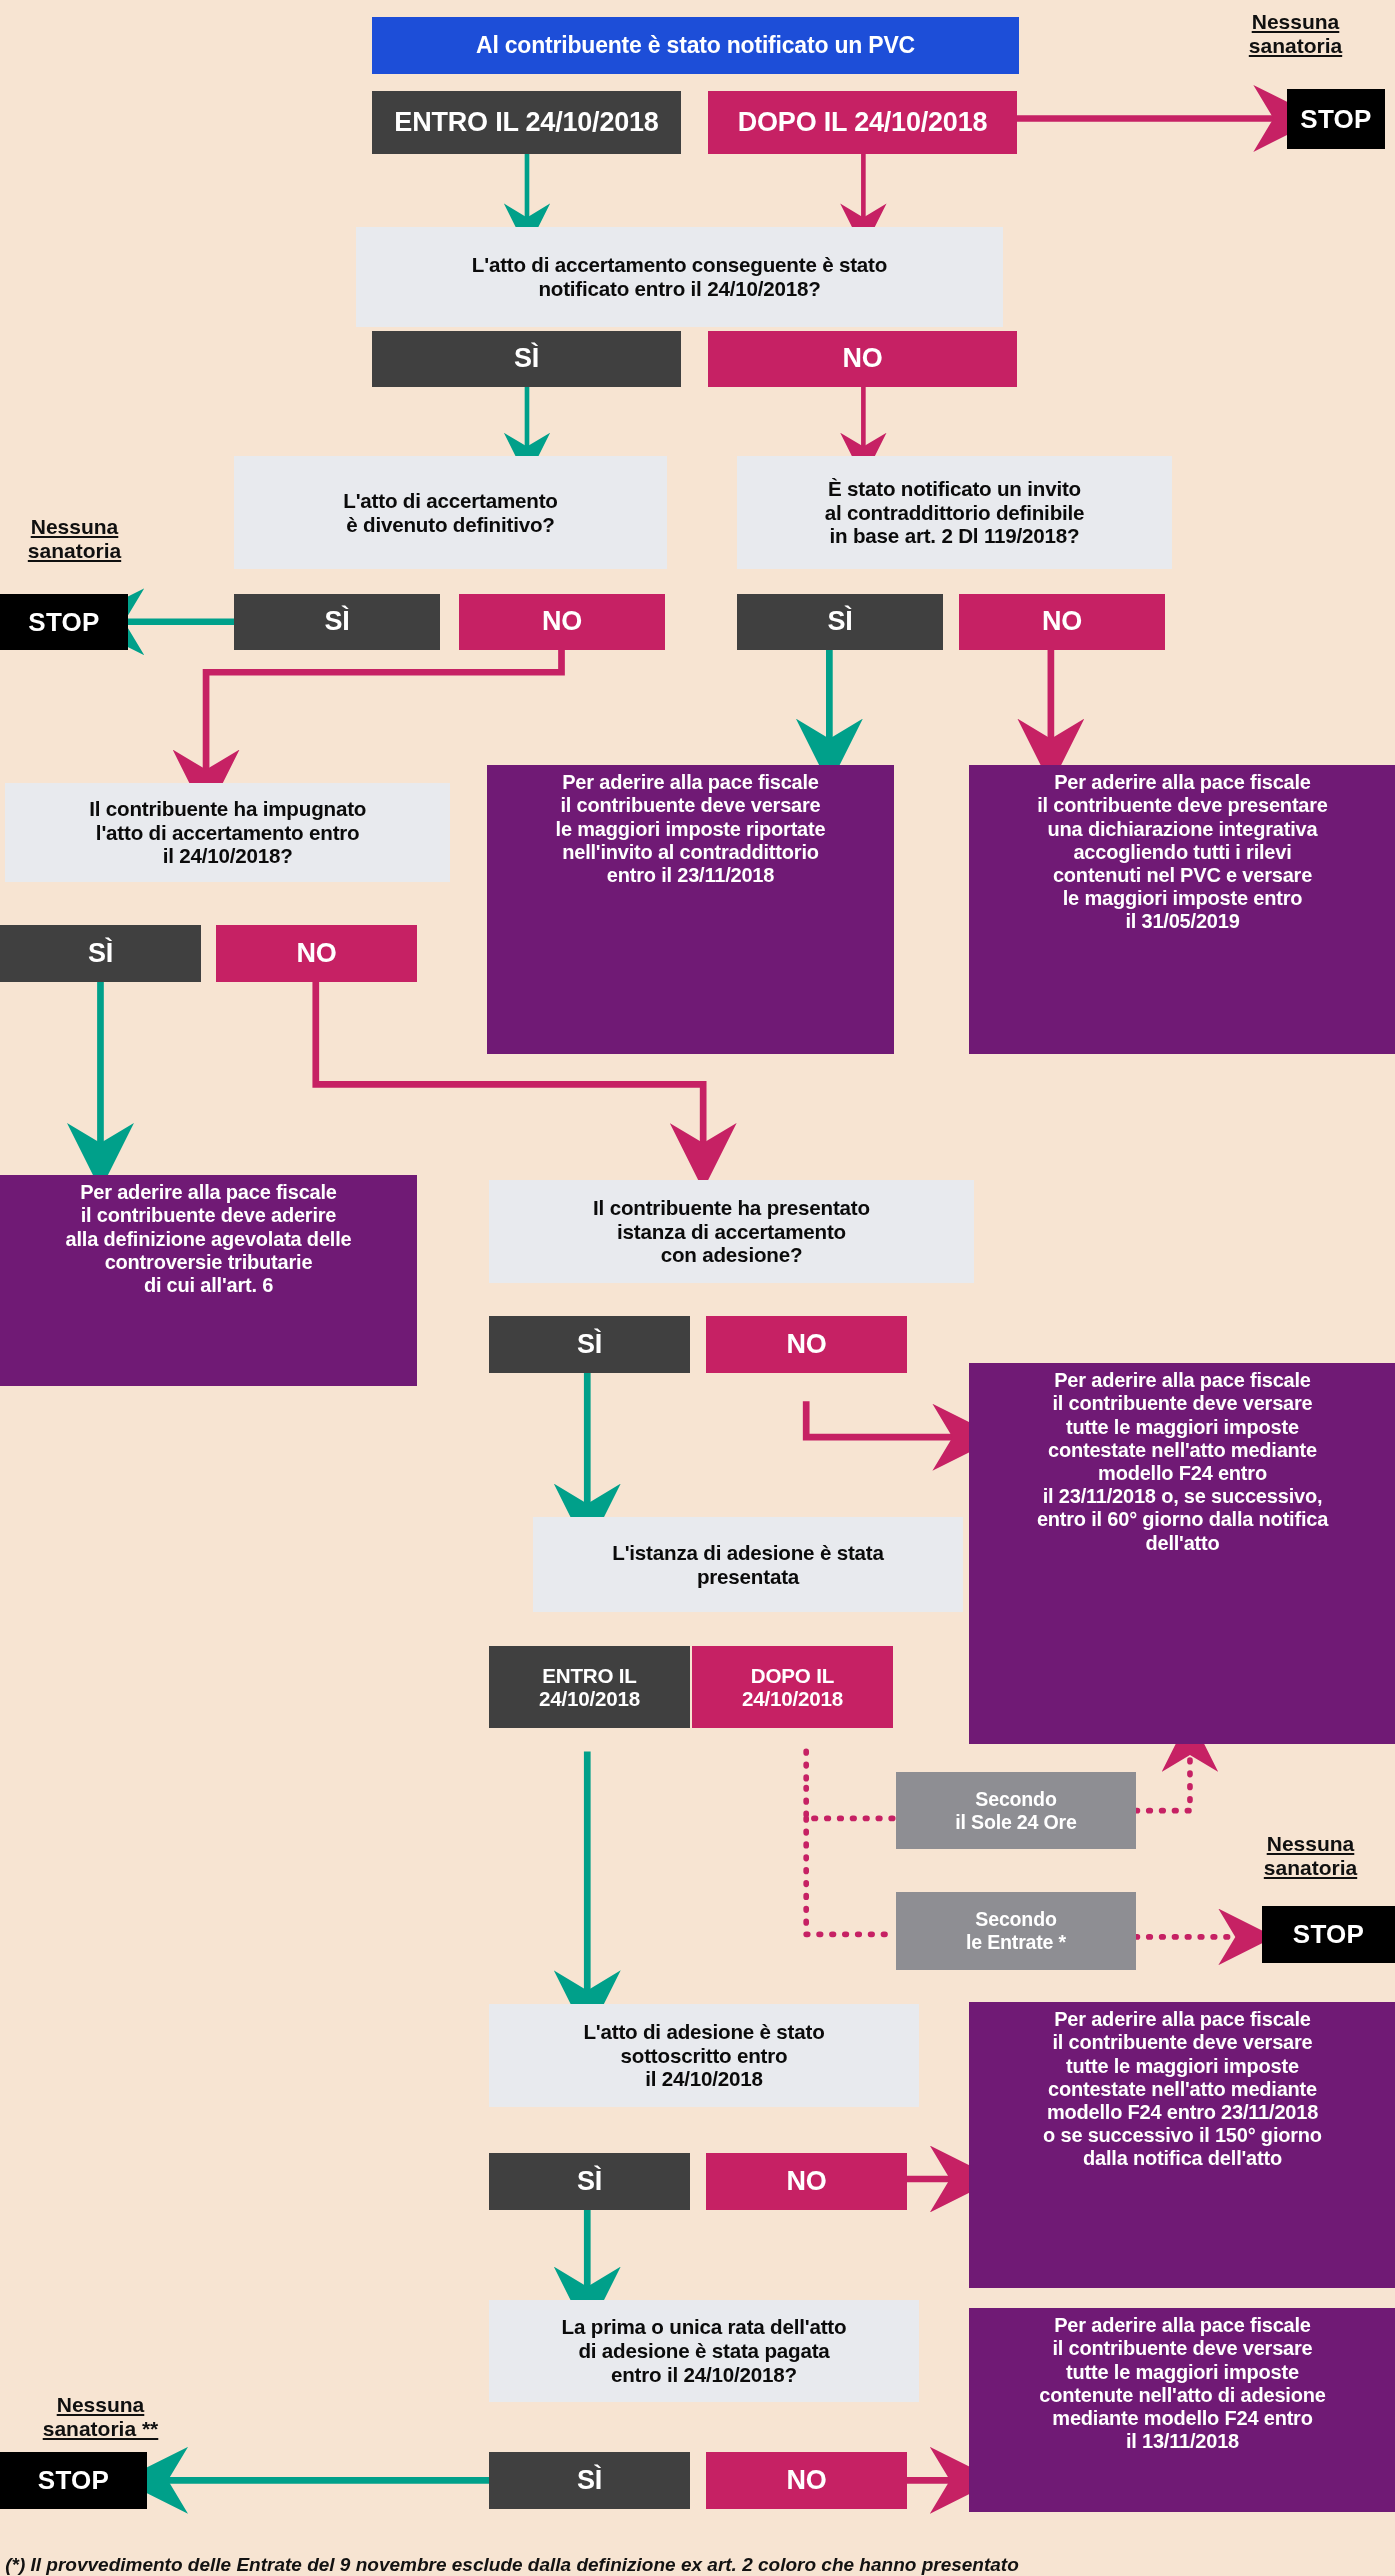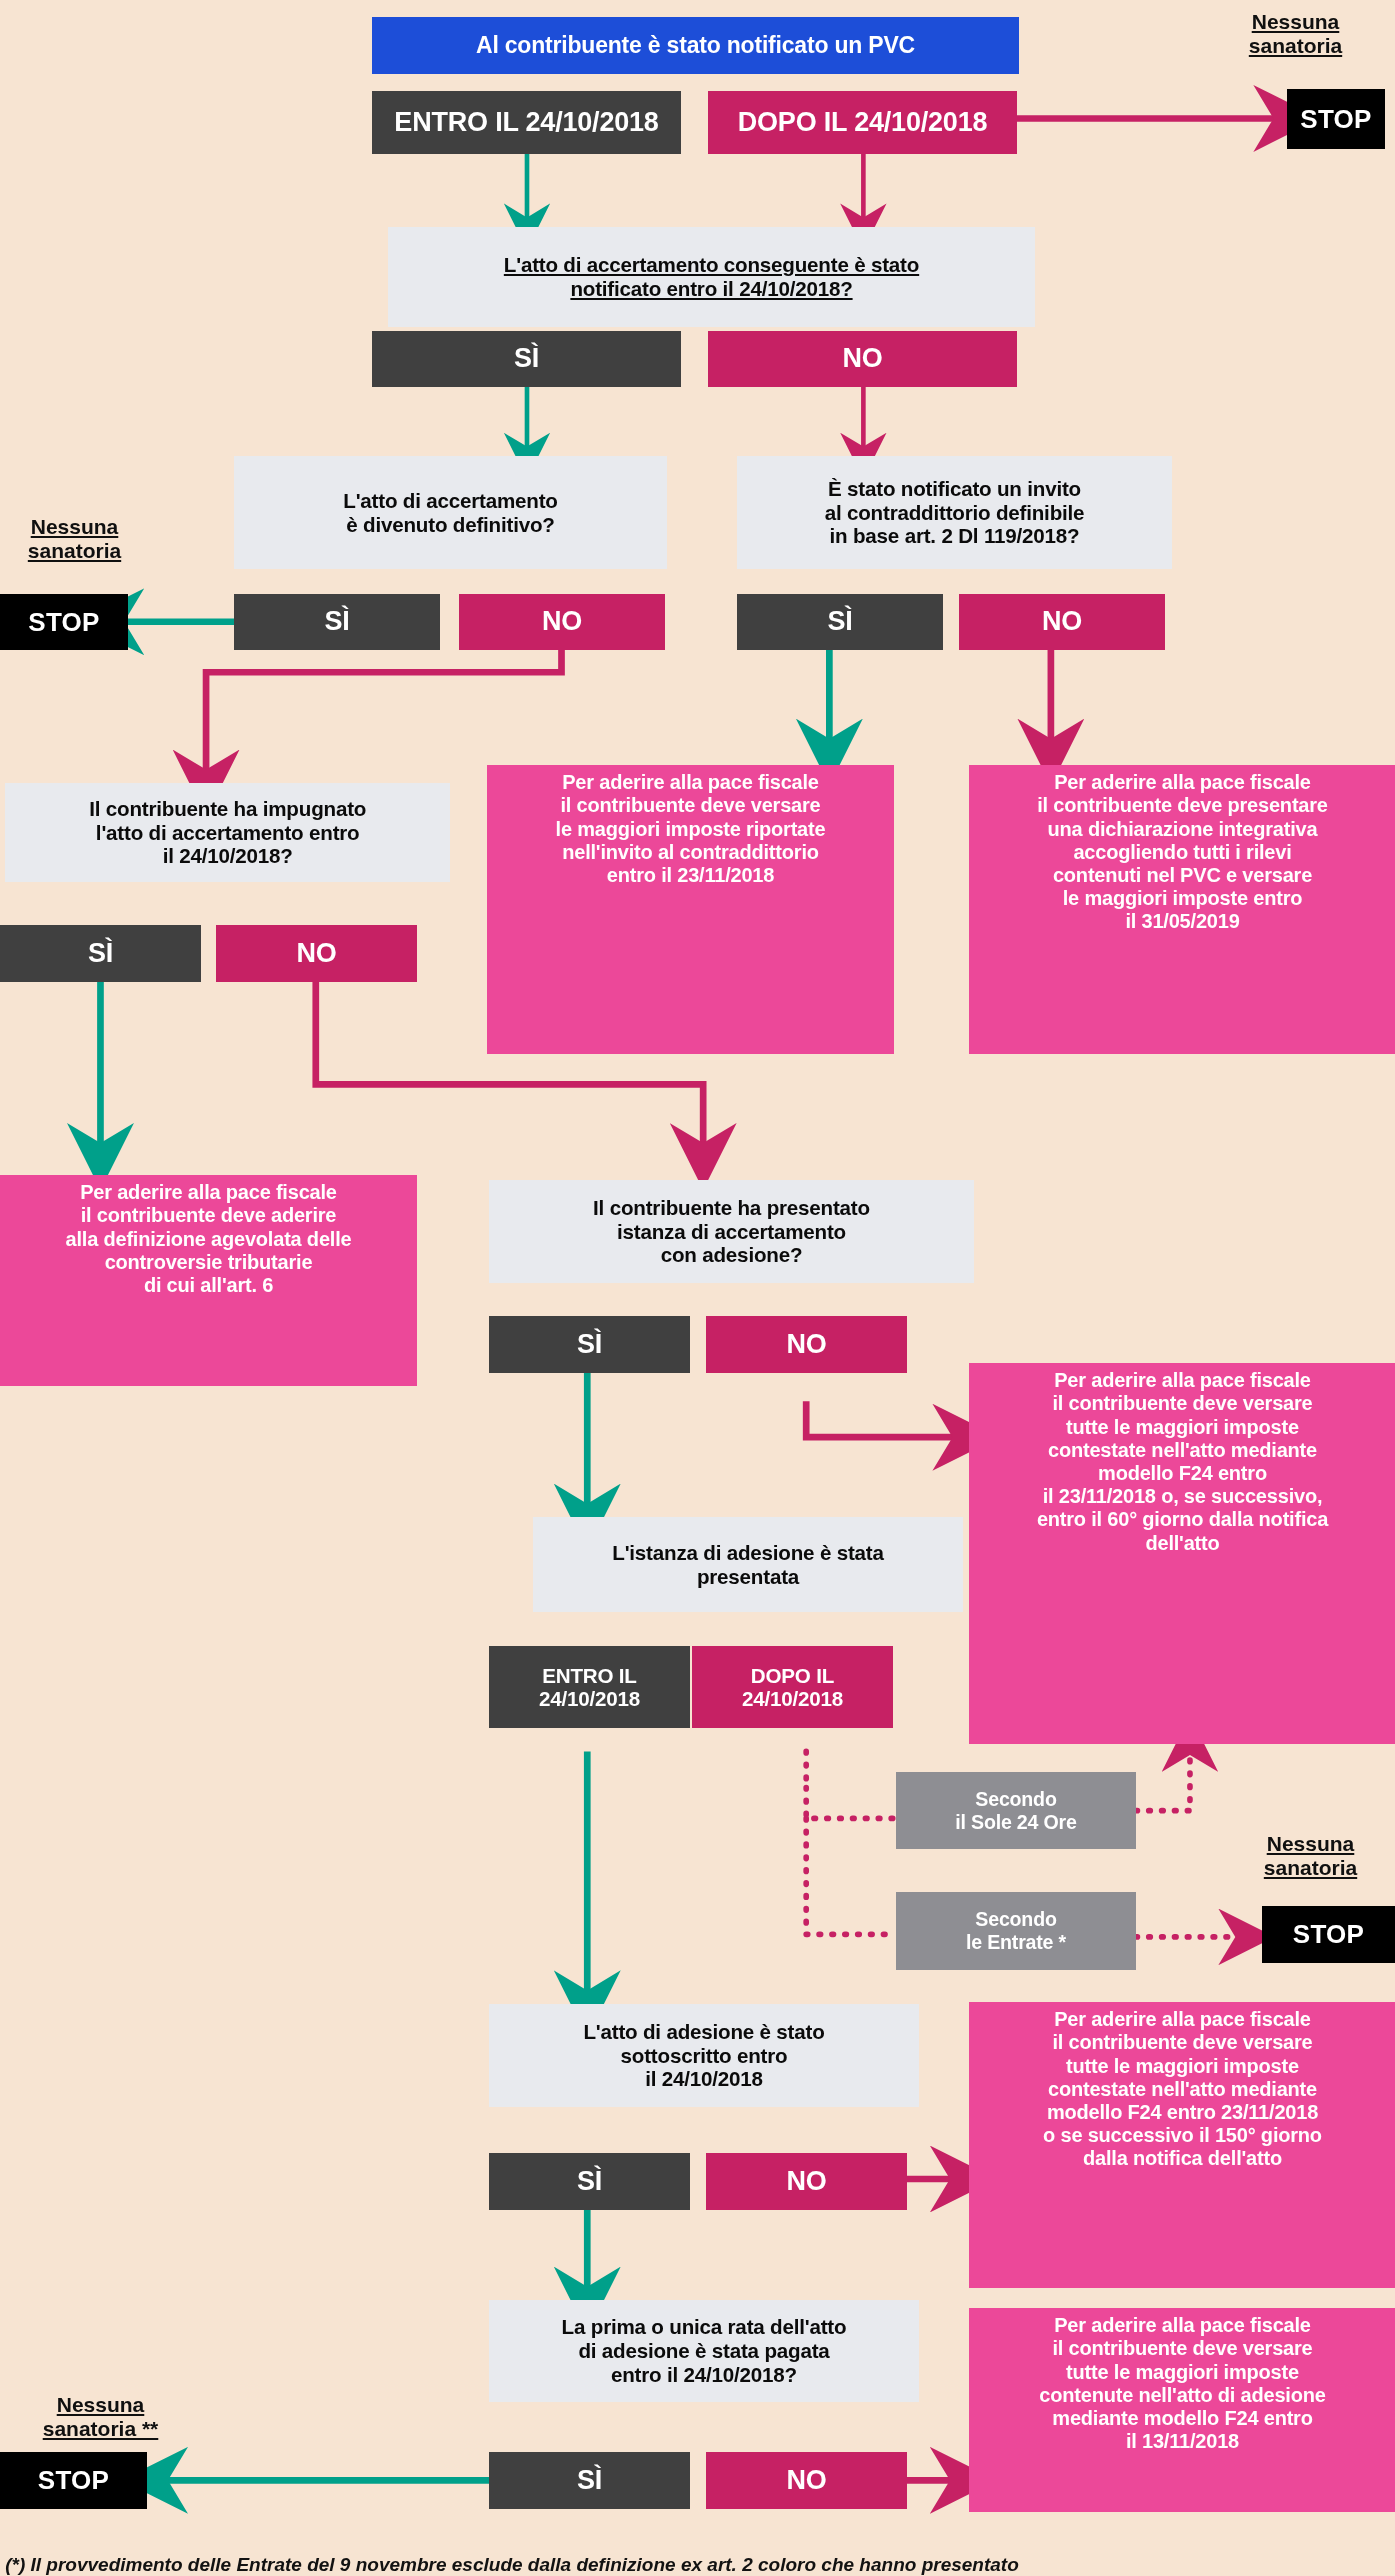--- a/index.html
+++ b/index.html
@@ -63,21 +63,21 @@
     font-size:27px;
   }
   .yes.small-lbl,.no.small-lbl{font-size:20.6px;line-height:1.12;}
   .stop{
     background:#000000;
     color:#ffffff;
     font-size:26px;
     letter-spacing:0.3px;
   }
   .blue{
-    background:#ec4899;
+    background:#701a75;
     color:#ffffff;
     font-size:20px;
     padding:6.2px 7.2px;
     align-items:flex-start;
   }
   .plainlabel{
     position:absolute;
     color:#101010;
     font-weight:700;
     font-size:21px;
@@ -164,21 +164,21 @@
 
   <div class="node yes" style="left:372px;top:91px;width:309px;height:63px;">ENTRO IL 24/10/2018</div>
 
   <div class="node no" style="left:708px;top:91px;width:309px;height:63px;">DOPO IL 24/10/2018</div>
 
   <div class="plainlabel" style="left:1208px;top:10.3px;width:175px;">Nessuna
 sanatoria</div>
 
   <div class="node stop" style="left:1287px;top:89px;width:98px;height:60px;">STOP</div>
 
-  <div class="node q" style="left:388px;top:227px;width:647px;height:100px;text-decoration:underline;">L'atto di accertamento conseguente è stato
+  <div class="node q" style="left:356px;top:227px;width:647px;height:100px;">L'atto di accertamento conseguente è stato
 notificato entro il 24/10/2018?</div>
 
   <div class="node yes" style="left:372px;top:331px;width:309px;height:56px;">SÌ</div>
 
   <div class="node no" style="left:708px;top:331px;width:309px;height:56px;">NO</div>
 
   <div class="node q" style="left:234px;top:456px;width:433px;height:113px;">L'atto di accertamento
 è divenuto definitivo?</div>
 
   <div class="node yes" style="left:234px;top:594px;width:206px;height:56px;">SÌ</div>

